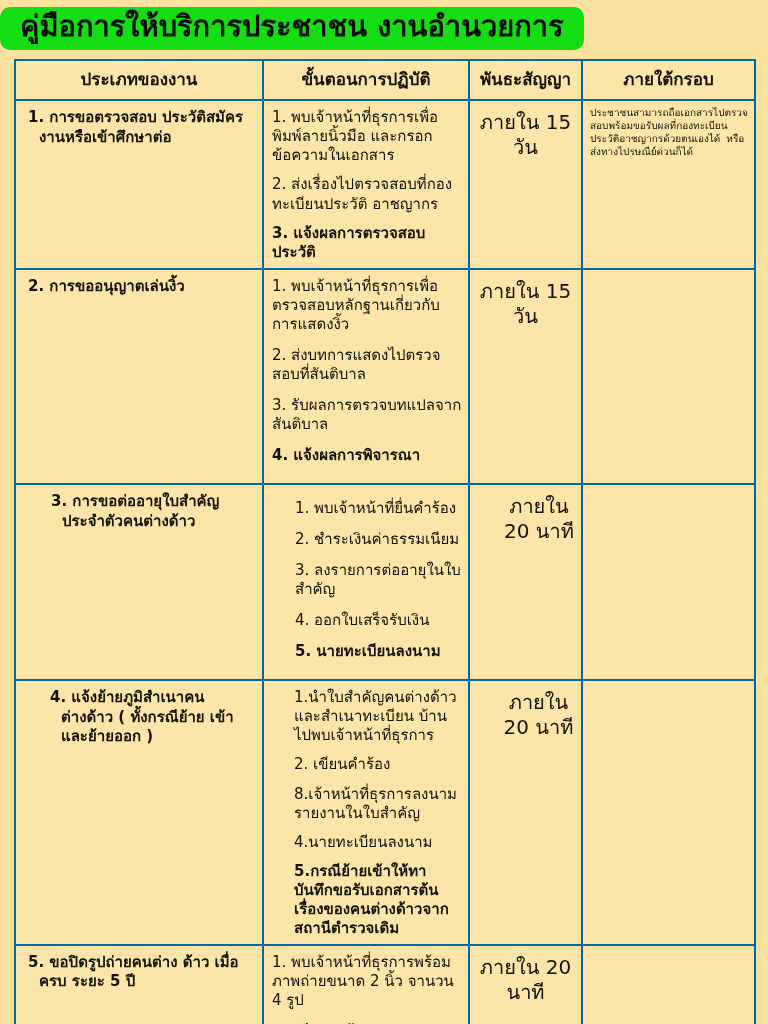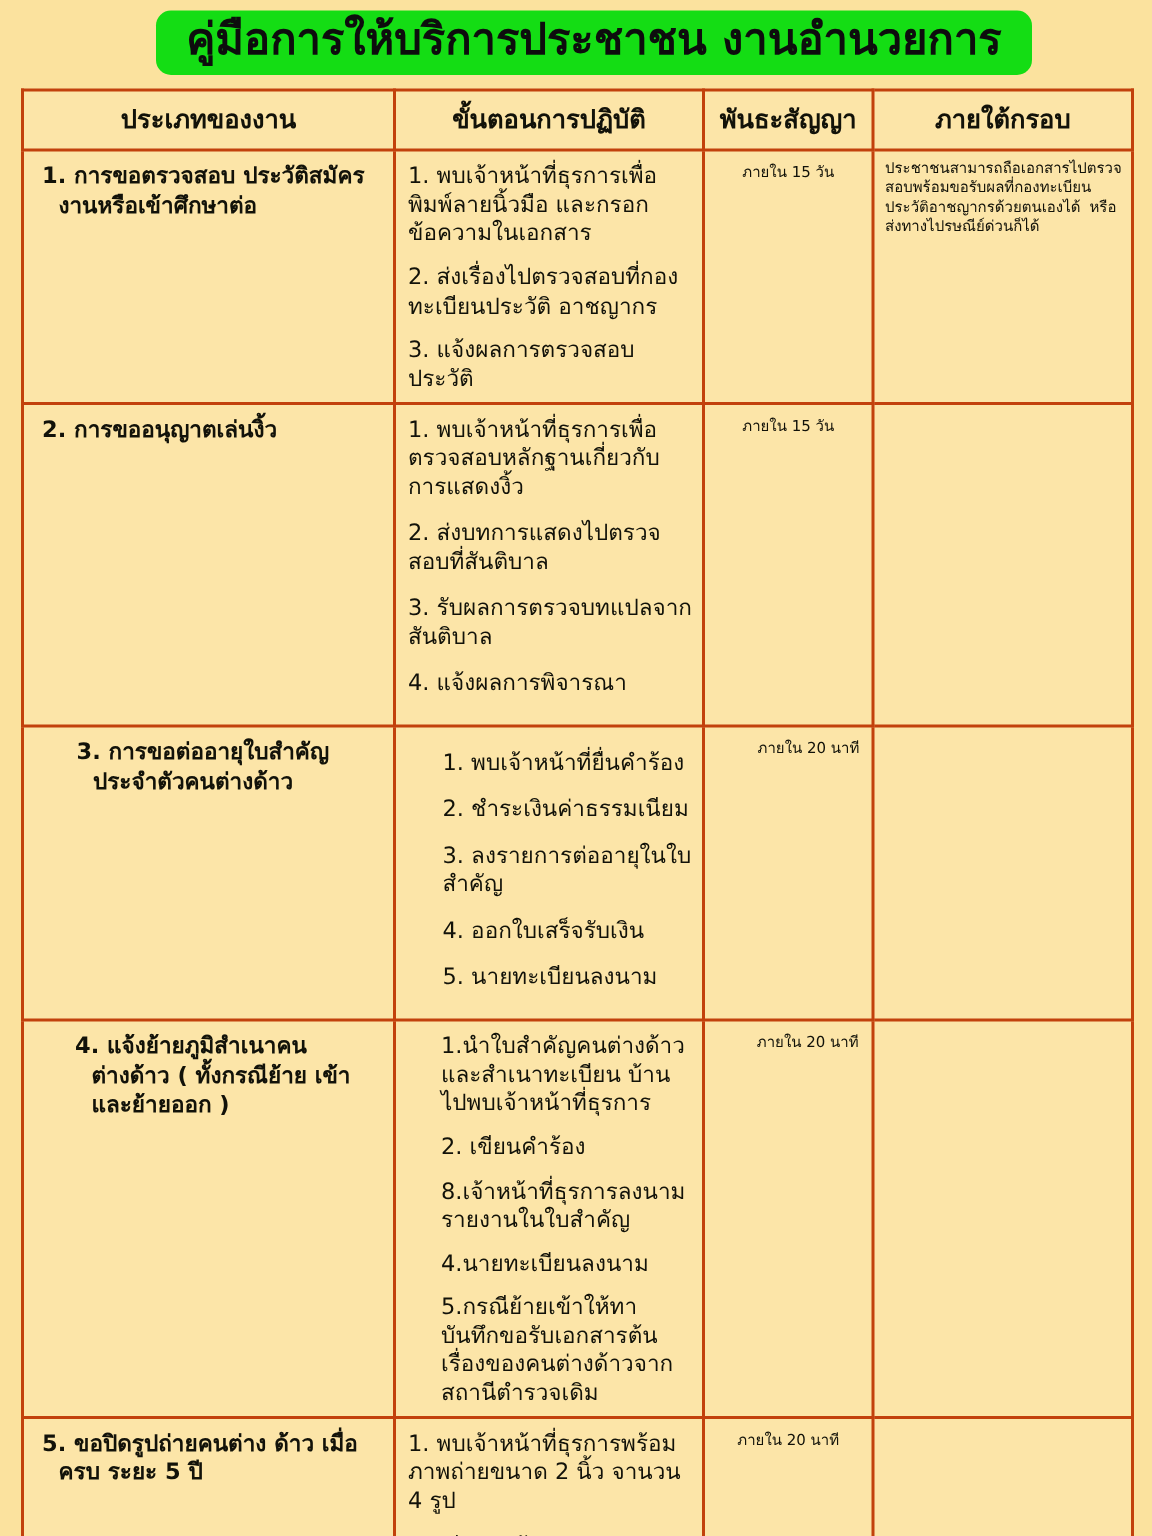--- a/index.html
+++ b/index.html
@@ -7,42 +7,42 @@
     padding: 0;
     width: 768px;
     height: 1024px;
     background: #fbe29e;
     font-family: "DejaVu Sans", "Liberation Sans", sans-serif;
     color: #121209;
     overflow: hidden;
   }
   .page { width: 768px; height: 1024px; box-sizing: border-box; padding-top: 7px; }
 
-  .title-wrap { text-align: center; margin-bottom: 9px; margin-left: 24px; }
+  .title-wrap { margin-bottom: 9px; }
   .title-badge {
     display: inline-block;
     background: #14dd14;
     color: #0d0d0d;
     font-weight: bold;
     font-size: 29px;
     line-height: 1.15;
     padding: 3px 20px 7px 20px;
     border-radius: 10px;
     letter-spacing: 0;
   }
 
   table.svc-table {
     border-collapse: collapse;
     table-layout: fixed;
     margin: 0 auto 0 14px;
     width: 740px;
     background: #fce5a8;
   }
   table.svc-table th, table.svc-table td {
-    border: 2px solid #c2410c;
+    border: 2px solid #0369a1;
     box-sizing: border-box;
     vertical-align: top;
     overflow: hidden;
   }
   th.hdr {
     height: 40px;
     vertical-align: middle;
     text-align: center;
     font-size: 17px;
     font-weight: bold;
@@ -59,22 +59,22 @@
     line-height: 1.3;
     padding-left: 15px;
     text-indent: -11px;
   }
   .step {
     margin: 0 0 10px 0;
     font-size: 15px;
     line-height: 1.27;
   }
   tr.r2 .step, tr.r3 .step, tr.r5 .step { margin-bottom: 12px; }
-  .step:last-child { margin-bottom: 0; }
-  .commit-text { font-size: 10px; line-height: 1.25; }
+  .step:last-child { margin-bottom: 0; font-weight: bold; }
+  .commit-text { font-size: 20px; line-height: 1.25; }
   .frame-text  { font-size: 10px; line-height: 1.28; font-family: Liberation Mono, monospace; }
 
   tr.rh1 td { height: 124px; }
   tr.rh2 td { height: 153px; }
   tr.rh3 td { height: 130px; padding-left: 31px; }
   tr.rh4 td { height: 190px; padding-left: 30px; }
   tr.rh5 td { height: 113px; }
   tr.r3 .c-steps { padding-top: 14px; border-radius: 16px; }
 </style>
 </head>

